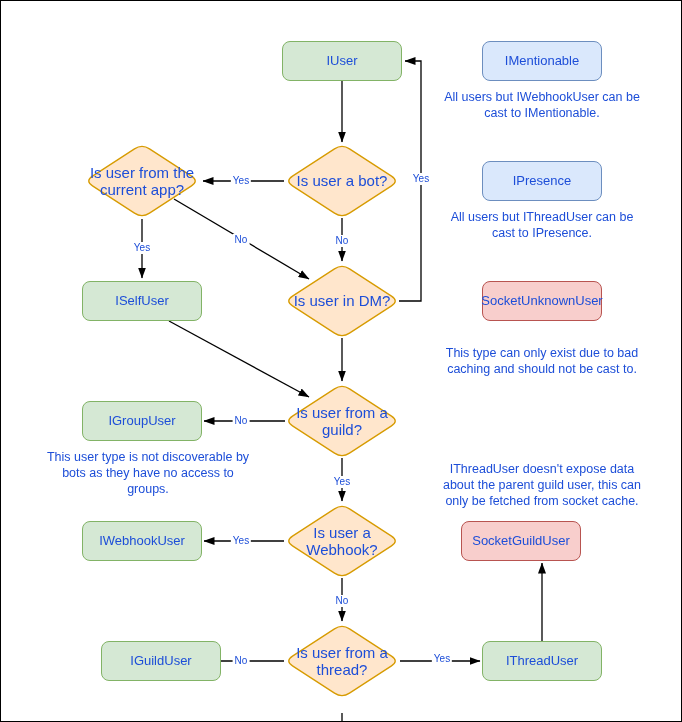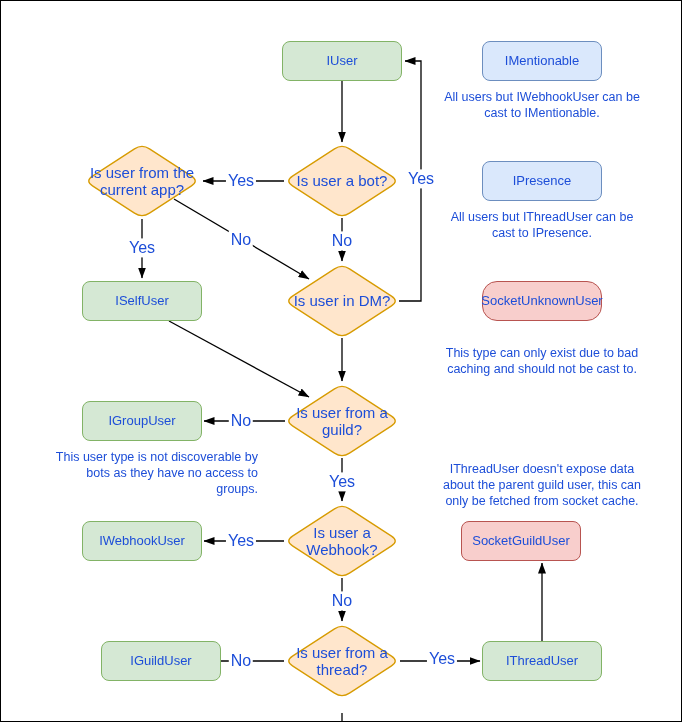--- a/index.html
+++ b/index.html
@@ -38,21 +38,21 @@
     text-align: center;
     white-space: pre-line;
     font-size: 15px;
     line-height: 1.15;
   }
   .elabel {
     position: absolute;
     transform: translate(-50%, -50%);
     background: #fff;
     padding: 0 2px;
-    font-size: 16px;
+    font-size: 10px;
     line-height: 1.2;
     text-align: center;
   }
   .note {
     position: absolute;
     width: 250px;
     transform: translateX(-50%);
     text-align: center;
     white-space: pre-line;
     font-size: 12.5px;
@@ -97,21 +97,21 @@
       <use href="#diamond" class="diamond-shape" transform="translate(341,300)"></use>
       <use href="#diamond" class="diamond-shape" transform="translate(341,420)"></use>
       <use href="#diamond" class="diamond-shape" transform="translate(341,540)"></use>
       <use href="#diamond" class="diamond-shape" transform="translate(341,660)"></use>
     </g>
   </svg>
 
   <div class="node green" style="left:281px; top:40px;">IUser</div>
   <div class="node blue" style="left:481px; top:40px;">IMentionable</div>
   <div class="node blue" style="left:481px; top:160px;">IPresence</div>
-  <div class="node red" style="left:481px; top:280px;border-radius:15px;">SocketUnknownUser</div>
+  <div class="node red" style="left:481px; top:280px;">SocketUnknownUser</div>
   <div class="node green" style="left:81px;  top:280px;">ISelfUser</div>
   <div class="node green" style="left:81px;  top:400px;">IGroupUser</div>
   <div class="node green" style="left:81px;  top:520px;">IWebhookUser</div>
   <div class="node red" style="left:460px; top:520px;">SocketGuildUser</div>
   <div class="node green" style="left:81px;  top:640px;margin-left:19px;">IGuildUser</div>
   <div class="node green" style="left:481px; top:640px;">IThreadUser</div>
 
   <div class="dlabel" style="left:83px;  top:143px;">Is user from the
 current app?</div>
   <div class="dlabel" style="left:283px; top:143px;">Is user a bot?</div>
@@ -134,20 +134,20 @@
   <div class="elabel" style="left:341px; top:600px;">No</div>
   <div class="elabel" style="left:240px; top:660px;">No</div>
   <div class="elabel" style="left:441px; top:658px;">Yes</div>
 
   <div class="note" style="left:541px; top:88px;">All users but IWebhookUser can be
 cast to IMentionable.</div>
   <div class="note" style="left:541px; top:208px;">All users but IThreadUser can be
 cast to IPresence.</div>
   <div class="note" style="left:541px; top:344px;">This type can only exist due to bad
 caching and should not be cast to.</div>
-  <div class="note" style="left:132px; top:448px;text-align:right;">This user type is not discoverable by
+  <div class="note" style="left:147px; top:448px;">This user type is not discoverable by
 bots as they have no access to
 groups.</div>
   <div class="note" style="left:541px; top:460px;">IThreadUser doesn't expose data
 about the parent guild user, this can
 only be fetched from socket cache.</div>
 
 </div>
 
 </body></html>

